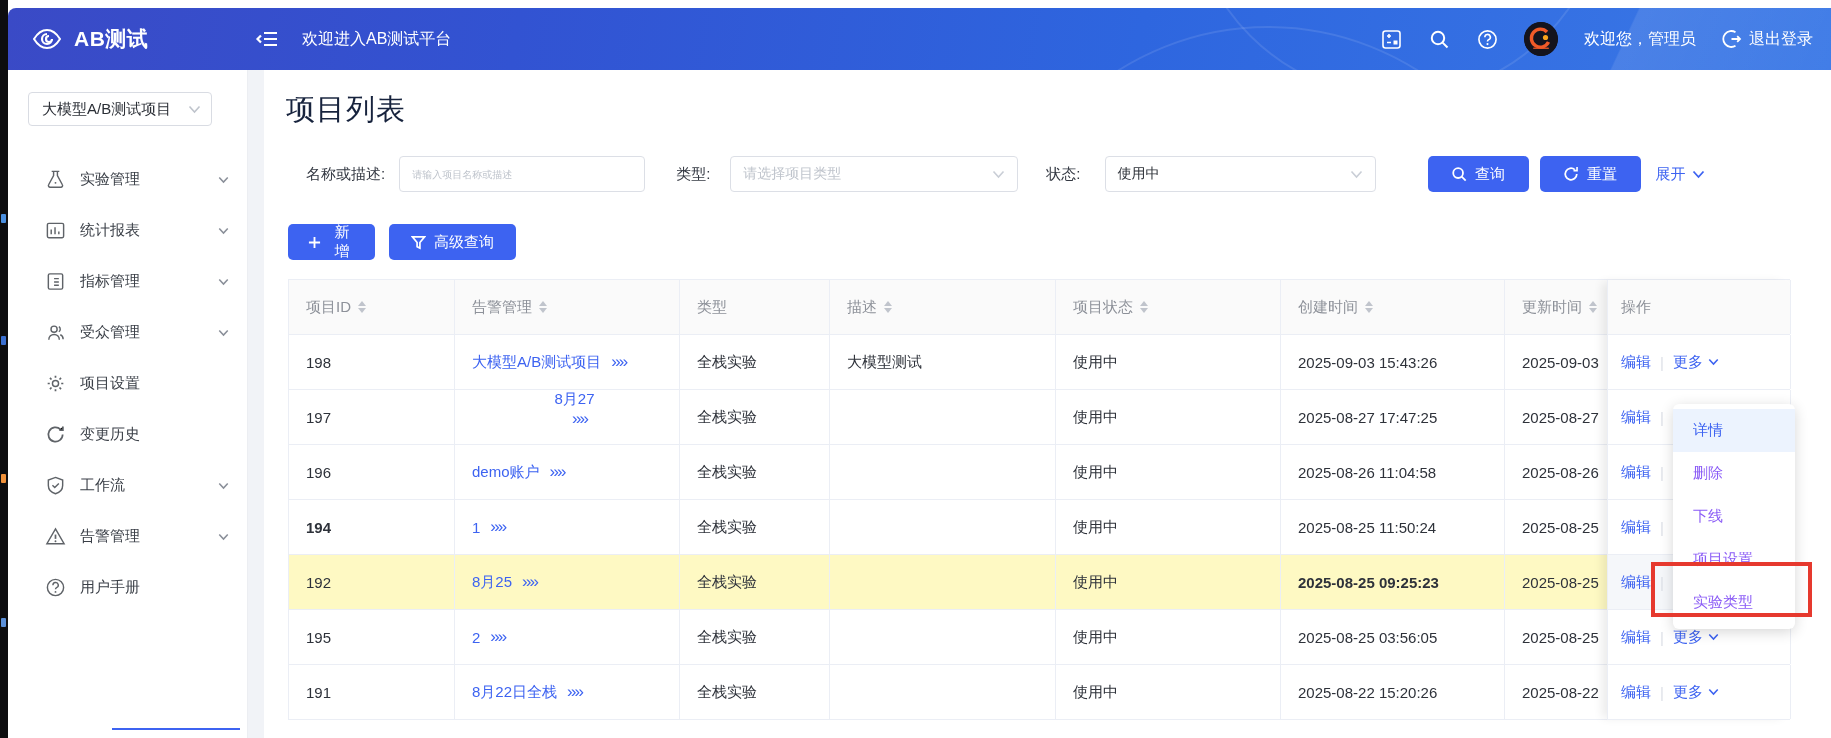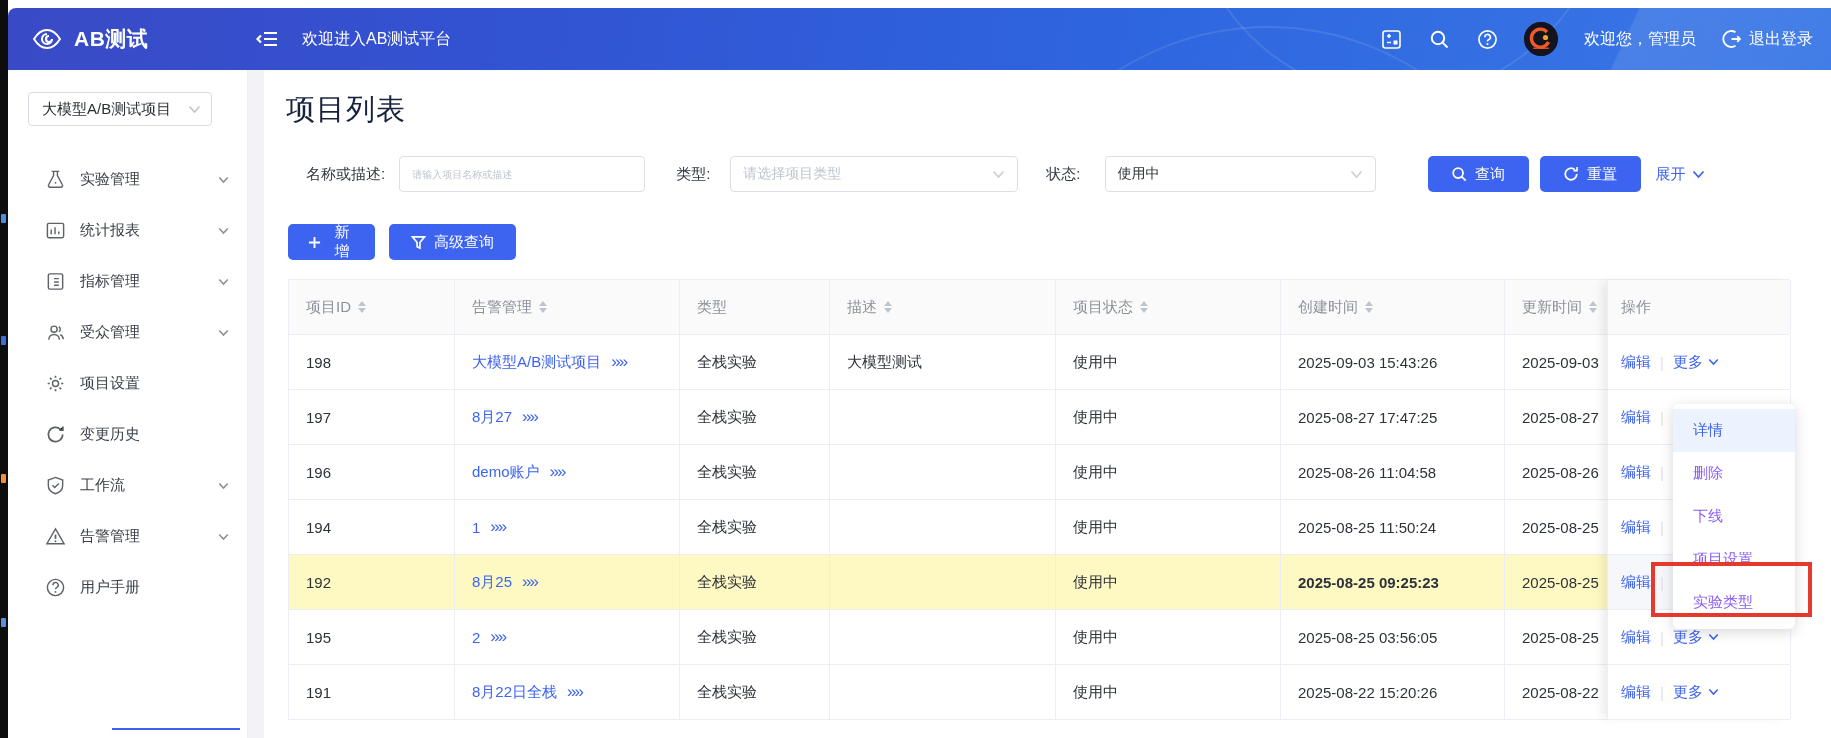--- a/index.html
+++ b/index.html
@@ -429,21 +429,21 @@
               <span class="link-arrow">»»</span>
             </div>
             <div class="td" style="width: 150px;">全栈实验</div>
             <div class="td" style="width: 226px;">大模型测试</div>
             <div class="td" style="width: 225px;">使用中</div>
             <div class="td" style="width: 224px;">2025-09-03 15:43:26</div>
             <div class="td" style="width: 286px;">2025-09-03</div>
           </div>
           <div class="tr row">
             <div class="td" style="width: 166px;">197</div>
-            <div class="td" style="width: 225px;">
+            <div class="td" style="width: 225px; flex-direction: column;">
               <a class="name-link">8月27</a>
               <span class="link-arrow">»»</span>
             </div>
             <div class="td" style="width: 150px;">全栈实验</div>
             <div class="td" style="width: 226px;"></div>
             <div class="td" style="width: 225px;">使用中</div>
             <div class="td" style="width: 224px;">2025-08-27 17:47:25</div>
             <div class="td" style="width: 286px;">2025-08-27</div>
           </div>
           <div class="tr row">
@@ -452,21 +452,21 @@
               <a class="name-link">demo账户</a>
               <span class="link-arrow">»»</span>
             </div>
             <div class="td" style="width: 150px;">全栈实验</div>
             <div class="td" style="width: 226px;"></div>
             <div class="td" style="width: 225px;">使用中</div>
             <div class="td" style="width: 224px;">2025-08-26 11:04:58</div>
             <div class="td" style="width: 286px;">2025-08-26</div>
           </div>
           <div class="tr row">
-            <div class="td" style="width: 166px;">194</div>
+            <div class="td" style="width: 166px; font-weight: bold;">194</div>
             <div class="td" style="width: 225px;">
               <a class="name-link">1</a>
               <span class="link-arrow">»»</span>
             </div>
             <div class="td" style="width: 150px;">全栈实验</div>
             <div class="td" style="width: 226px;"></div>
             <div class="td" style="width: 225px;">使用中</div>
             <div class="td" style="width: 224px;">2025-08-25 11:50:24</div>
             <div class="td" style="width: 286px;">2025-08-25</div>
           </div>

